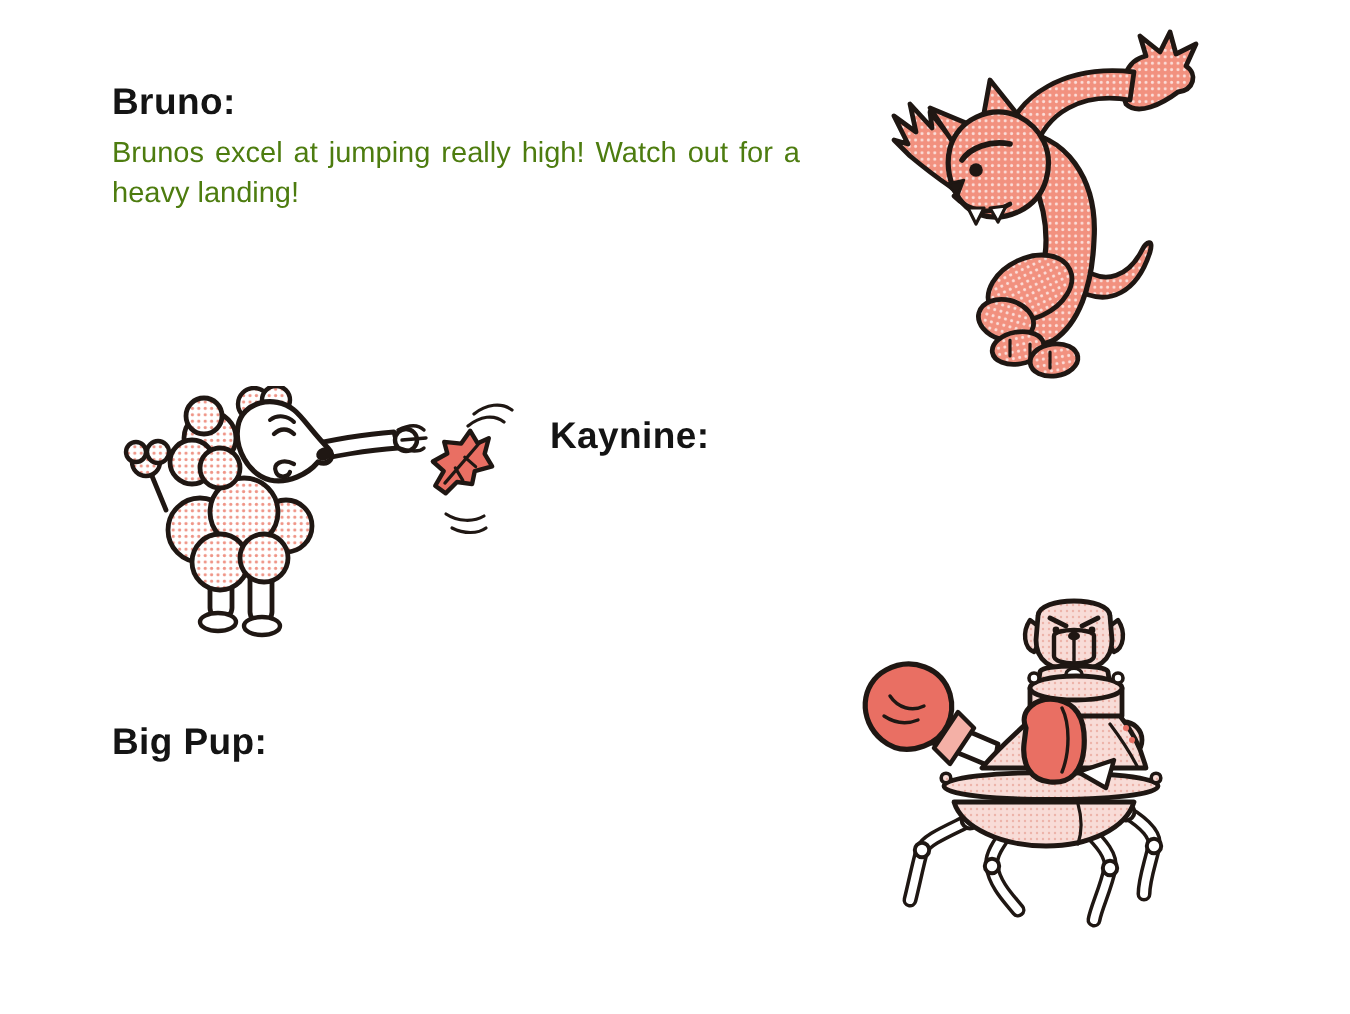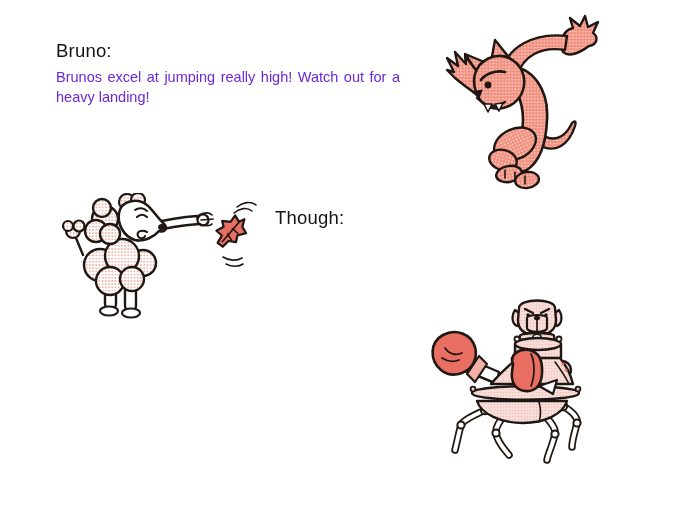--- a/index.html
+++ b/index.html
@@ -5,25 +5,25 @@
   html,body{margin:0;padding:0;}
   body{
     width:675px;height:507px;position:relative;overflow:hidden;
     background:#ffffff;
     font-family:"Liberation Sans","DejaVu Sans",sans-serif;
     color:#161616;
   }
   .entry{position:absolute;}
   .entry h2{
     margin:0 0 5px 0;
-    font-size:18.5px;font-weight:400;letter-spacing:.2px;color:#141414;
+    font-size:18.5px;font-weight:700;letter-spacing:.2px;color:#141414;
   }
   .entry p{
     margin:0;
-    font-size:14.5px;line-height:20.4px;font-weight:400;color:#6d28d9;
+    font-size:14.5px;line-height:20.4px;font-weight:400;color:#4d7c0f;
     text-align:justify;text-justify:inter-word;
   }
   #bruno-text{left:56px;top:40px;width:344px;}
   #kaynine-text{left:275px;top:207px;width:350px;}
   #bigpup-text{left:56px;top:360px;width:346px;}
   .illus{position:absolute;}
   #bruno-illus{left:437px;top:14px;width:180px;height:176px;}
   #kaynine-illus{left:53px;top:193px;width:215px;height:132px;}
   #bigpup-illus{left:415px;top:292px;width:190px;height:178px;}
   svg{display:block;width:100%;height:100%;}
@@ -126,24 +126,25 @@
       <path d="M-11,8 L11,-7 M-4,2 L-2,9 M2,-2 L6,4" fill="none" stroke-width="1.6"></path>
     </g>
 
     <path d="M184,14 C190,9 198,8 203,12 M181,20 C187,15 194,14 199,18" fill="none" stroke-width="1.6"></path>
     <path d="M170,64 C176,68 184,68 189,65 M173,71 C179,74 186,74 190,71" fill="none" stroke-width="1.6"></path>
   </g>
 </svg>
 </div>
 
 <section class="entry" id="kaynine-text">
-  <h2>Though:</h2>
+  <h2>Kaynine:</h2>
 </section>
 
 <section class="entry" id="bigpup-text">
+  <h2>Big Pup:</h2>
 </section>
 
 <div class="illus" id="bigpup-illus">
 <svg viewBox="0 0 190 178">
   <defs>
     <pattern id="pat-pink" width="3" height="3" patternUnits="userSpaceOnUse">
       <rect width="3" height="3" fill="#f8dcd7"></rect>
       <circle cx="1.5" cy="1.5" r="0.6" fill="#edb3a9"></circle>
     </pattern>
   </defs>

